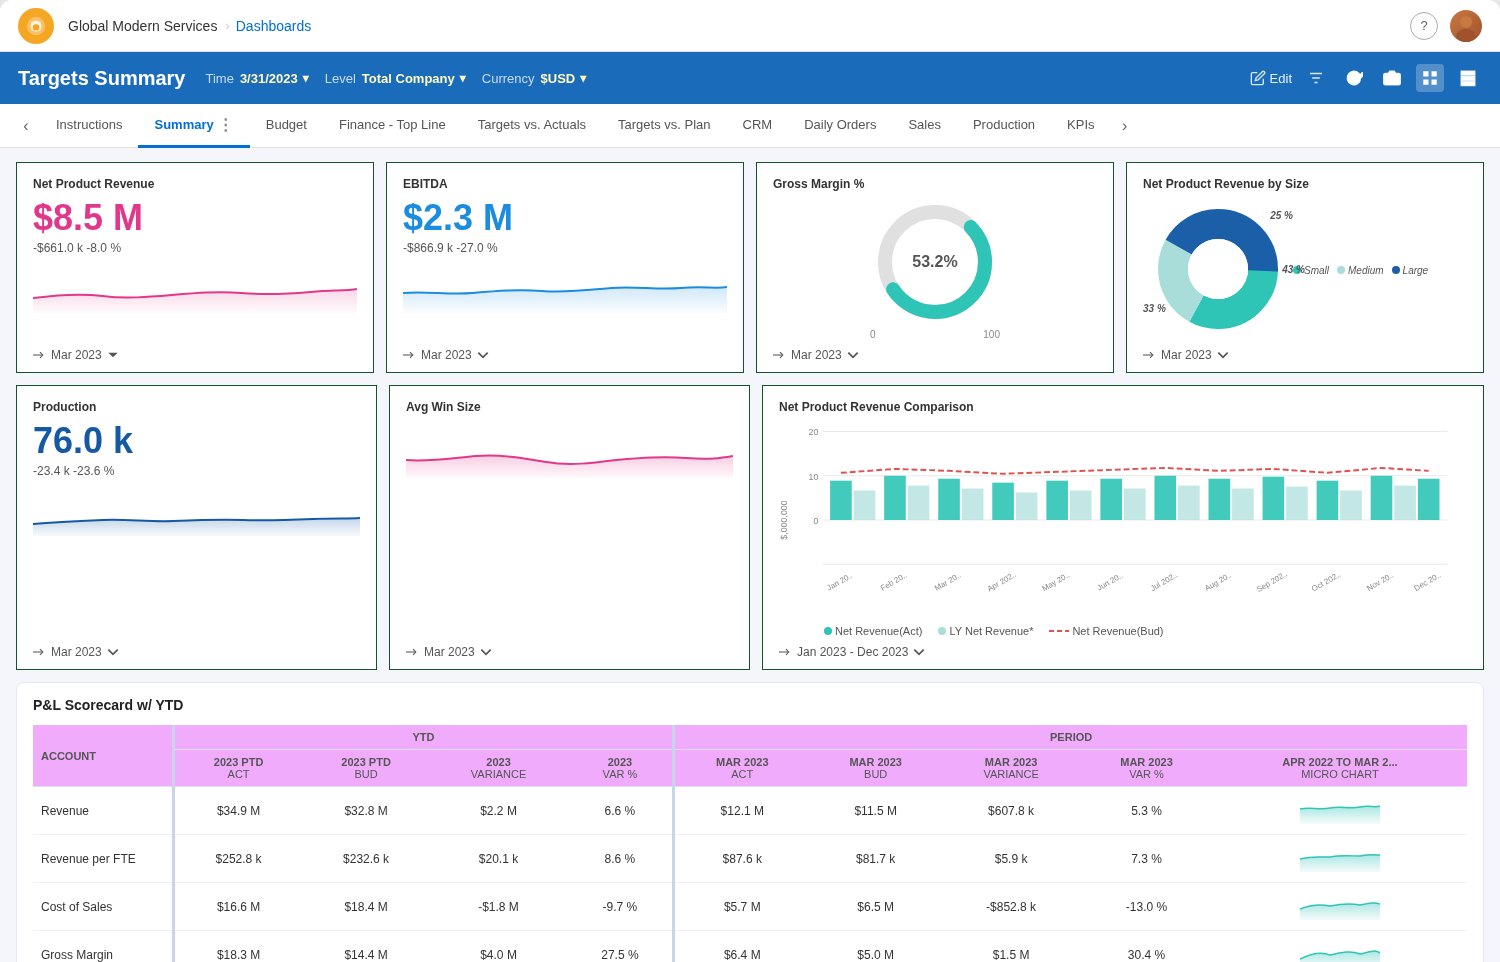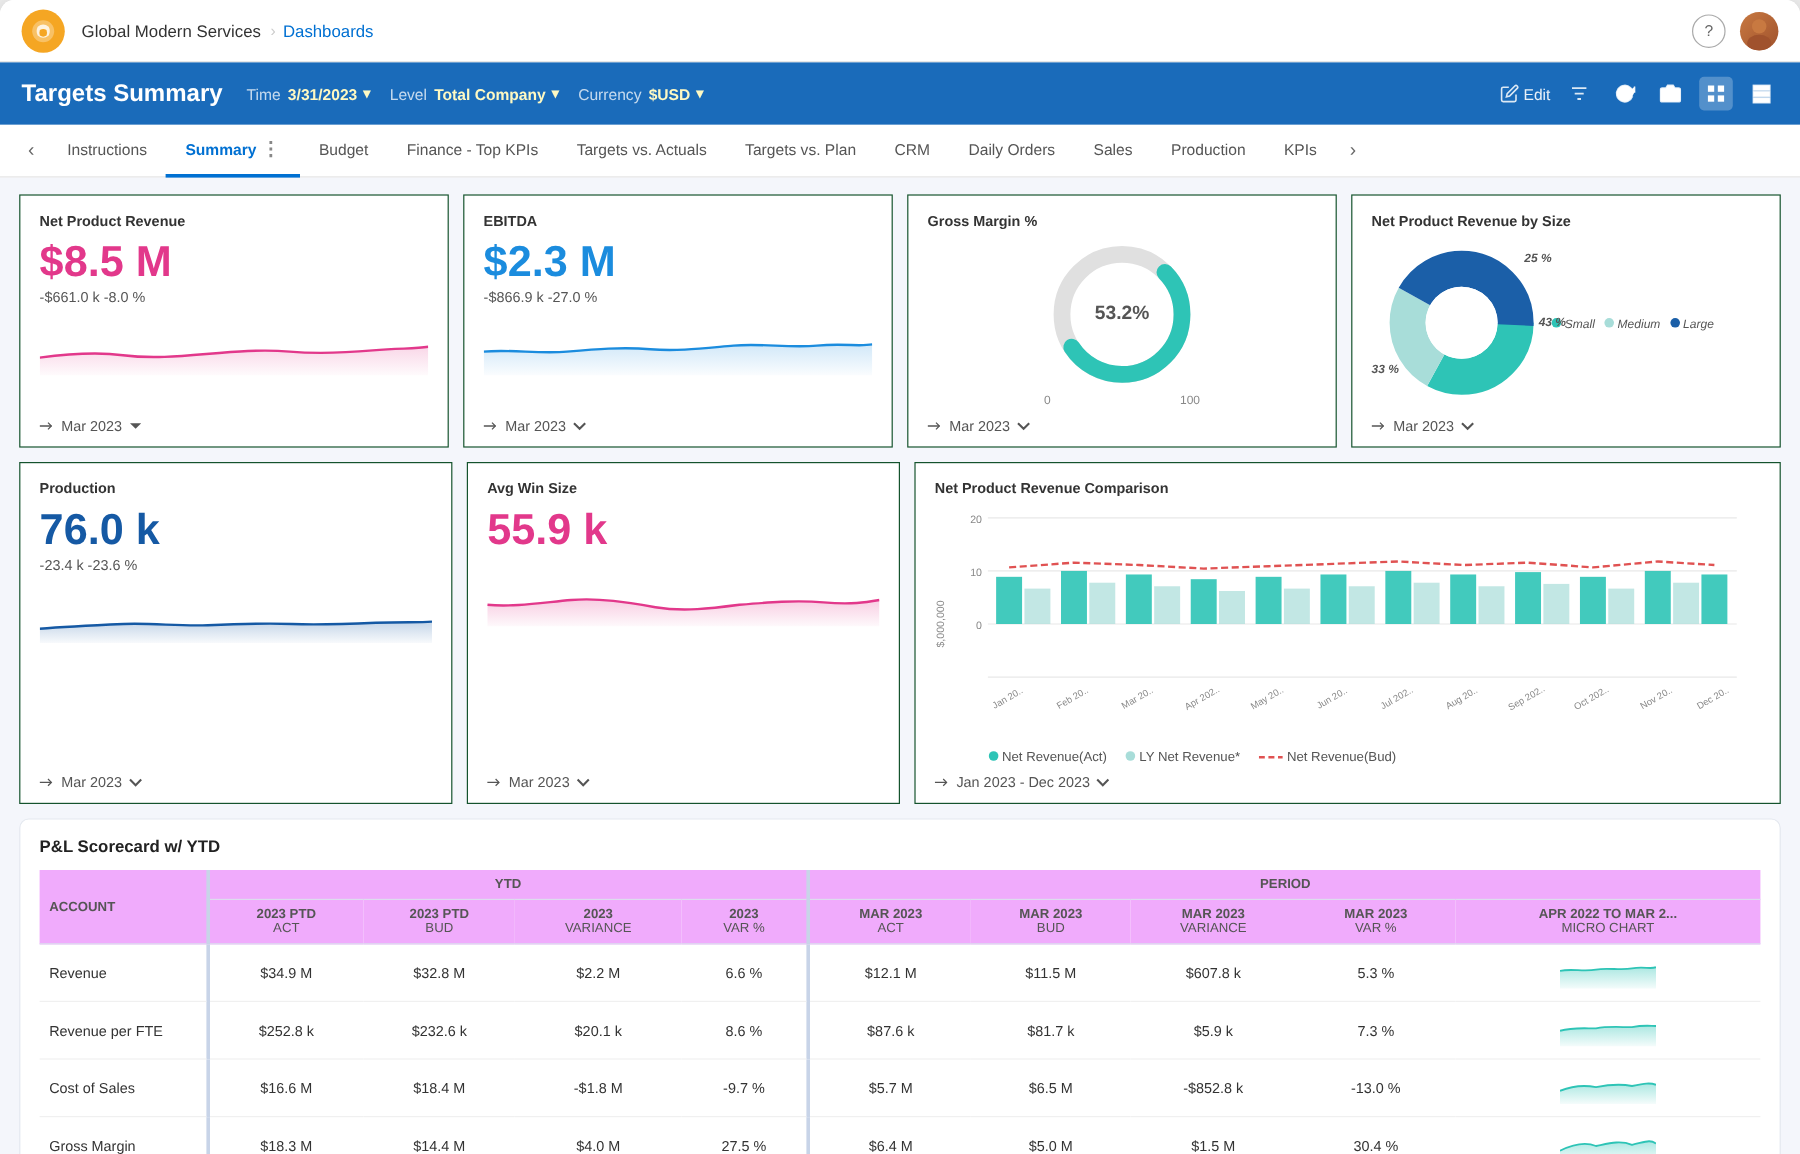--- a/index.html
+++ b/index.html
@@ -178,21 +178,21 @@
       <span>Instructions</span>
     </div>
     <div class="tab-item active">
       <span>Summary</span>
       <span class="tab-more">⋮</span>
     </div>
     <div class="tab-item">
       <span>Budget</span>
     </div>
     <div class="tab-item">
-      <span>Finance - Top KPIs</span>
+      <span>Finance - Top Line</span>
     </div>
     <div class="tab-item">
       <span>Targets vs. Actuals</span>
     </div>
     <div class="tab-item">
       <span>Targets vs. Plan</span>
     </div>
     <div class="tab-item">
       <span>CRM</span>
     </div>
@@ -357,21 +357,20 @@
             </svg>
           <span>Mar 2023</span>
           <svg viewBox="0 0 12 12" fill="none" stroke="#555" stroke-width="1.5" width="10" height="10">
               <path d="M2 4l4 4 4-4"></path>
             </svg>
         </div>
       </div>
 
       <div class="card">
         <div class="card-title">Avg Win Size</div>
-        <div class="card-value pink">55.9 k</div>
         <div class="card-delta"></div>
         <div class="card-chart">
           <svg class="sparkline" viewBox="0 0 280 50" preserveAspectRatio="none">
             <defs>
               <linearGradient id="pinkGrad2" x1="0" x2="0" y1="0" y2="1">
                 <stop offset="0%" stop-color="#e2388b" stop-opacity="0.25"></stop>
                 <stop offset="100%" stop-color="#e2388b" stop-opacity="0.03"></stop>
               </linearGradient>
             </defs>
             <path d="M0,32 C20,34 40,30 60,28 C80,26 100,30 120,34 C140,38 160,35 180,32 C200,30 220,28 240,30 C260,32 270,30 280,28" fill="none" stroke="#e2388b" stroke-width="2"></path>

